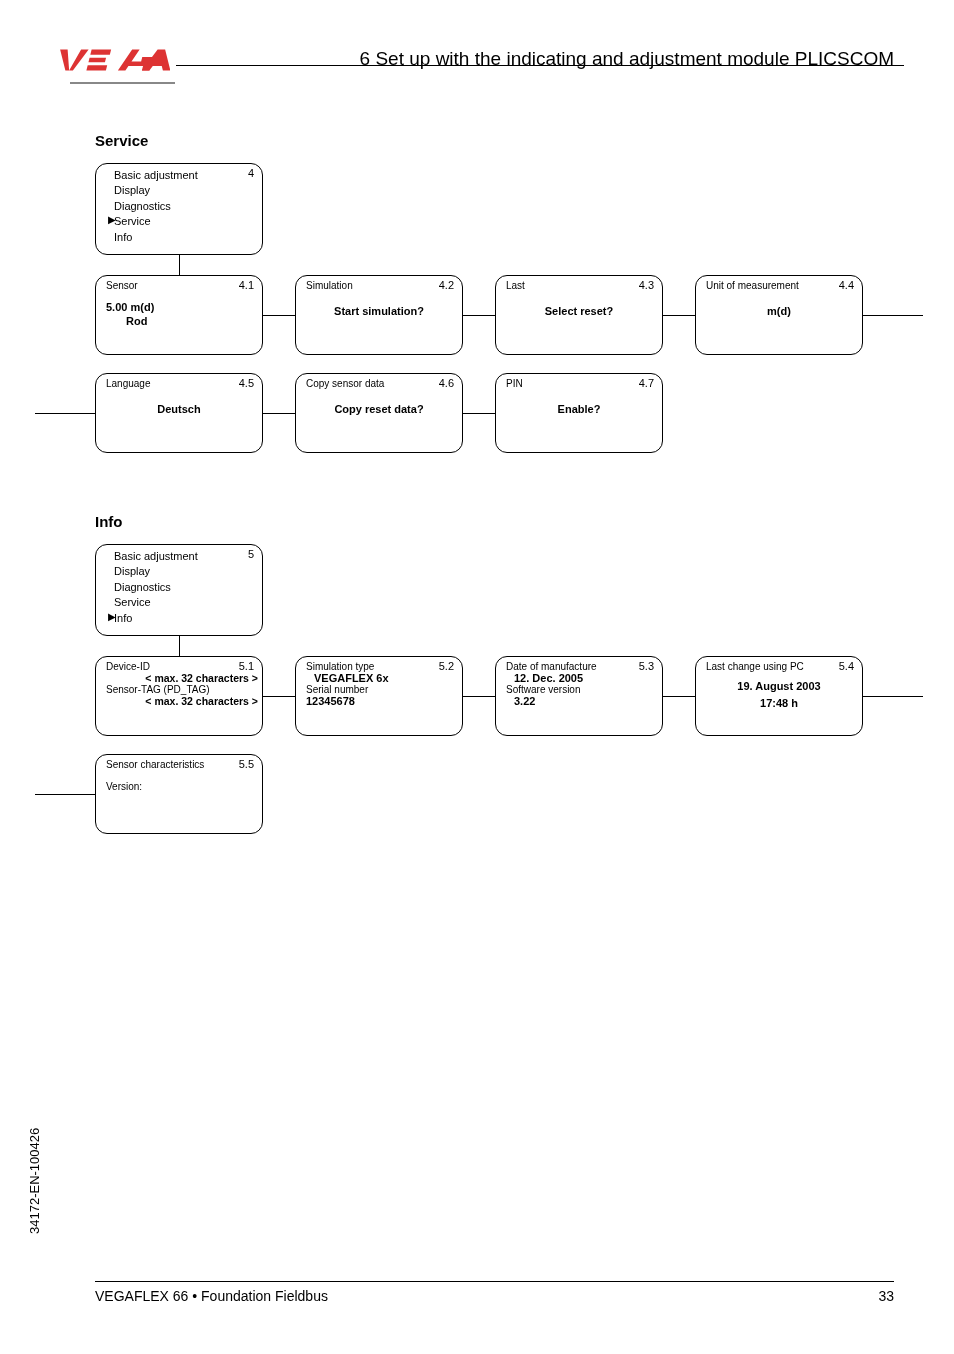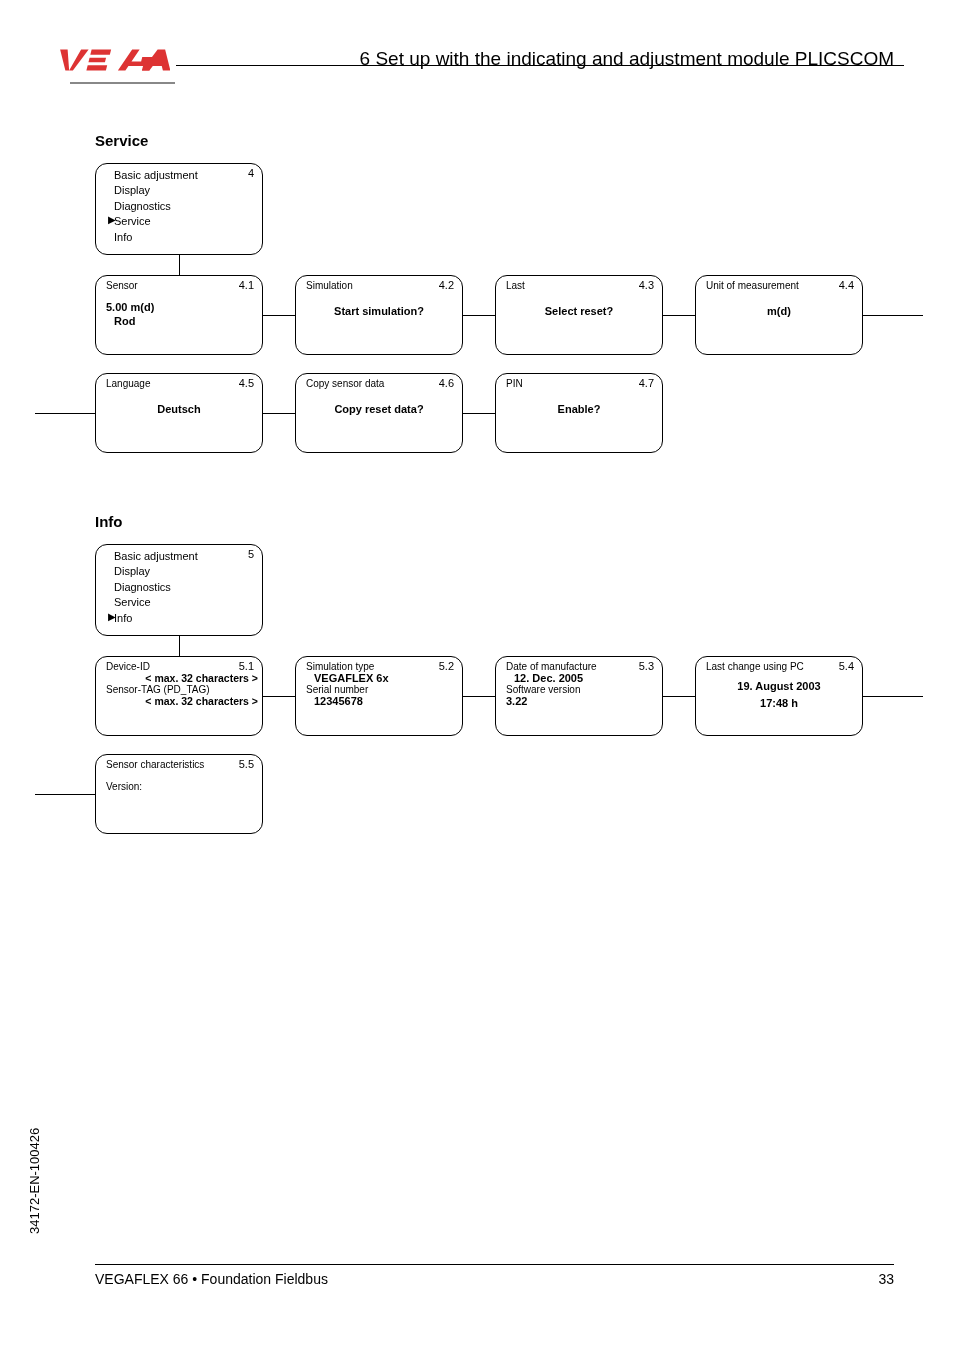--- a/index.html
+++ b/index.html
@@ -106,21 +106,21 @@
     left: 42px;
     bottom: 120px;
     transform: rotate(-90deg);
     transform-origin: left bottom;
     font-size: 13px;
   }
   .footer {
     position: absolute;
     left: 95px;
     right: 60px;
-    bottom: 67px;
+    bottom: 50px;
     border-top: 1px solid #000;
     padding-top: 6px;
     font-size: 14px;
     display: flex;
     justify-content: space-between;
   }
 </style>
 </head>
 <body>
 
@@ -160,21 +160,21 @@
       <div class="menu-line">Info</div>
     </div>
 
     <div class="vline" style="left:84px; top:92px; height:20px;"></div>
     <div class="hline" style="left:84px; top:112px; width:1px;"></div>
 
     <div class="screen" style="left:0; top:112px;">
       <span class="num">4.1</span>
       <div class="title-l">Sensor</div>
       <div style="font-weight:bold; text-align:left; margin-top:10px;">5.00 m(d)</div>
-      <div style="font-weight:bold; margin-top:2px; margin-left:8px;">Rod</div>
+      <div style="font-weight:bold; margin-top:2px; margin-left:20px;">Rod</div>
     </div>
     <div class="screen" style="left:200px; top:112px;">
       <span class="num">4.2</span>
       <div class="title-l">Simulation</div>
       <div class="val">Start simulation?</div>
     </div>
     <div class="screen" style="left:400px; top:112px;">
       <span class="num">4.3</span>
       <div class="title-l">Last</div>
       <div class="val">Select reset?</div>
@@ -236,28 +236,28 @@
       <div class="title-l">Device-ID</div>
       <div style="font-weight:bold; text-align:right; font-size:10.5px;">&lt; max. 32 characters &gt;</div>
       <div class="title-l">Sensor-TAG (PD_TAG)</div>
       <div style="font-weight:bold; text-align:right; font-size:10.5px;">&lt; max. 32 characters &gt;</div>
     </div>
     <div class="screen" style="left:200px; top:112px;">
       <span class="num">5.2</span>
       <div class="title-l">Simulation type</div>
       <div style="font-weight:bold; margin-left:8px;">VEGAFLEX 6x</div>
       <div class="title-l">Serial number</div>
-      <div style="font-weight:bold; margin-left:8px;">12345678</div>
+      <div style="font-weight:bold; margin-left:0;">12345678</div>
     </div>
     <div class="screen" style="left:400px; top:112px;">
       <span class="num">5.3</span>
       <div class="title-l">Date of manufacture</div>
       <div style="font-weight:bold; margin-left:8px;">12. Dec. 2005</div>
       <div class="title-l">Software version</div>
-      <div style="font-weight:bold; ">3.22</div>
+      <div style="font-weight:bold; margin-left:8px;">3.22</div>
     </div>
     <div class="screen" style="left:600px; top:112px;">
       <span class="num">5.4</span>
       <div class="title-l">Last change using PC</div>
       <div class="val2line" style="margin-top:6px;">
         <div>19. August 2003</div>
         <div>17:48 h</div>
       </div>
     </div>
 

